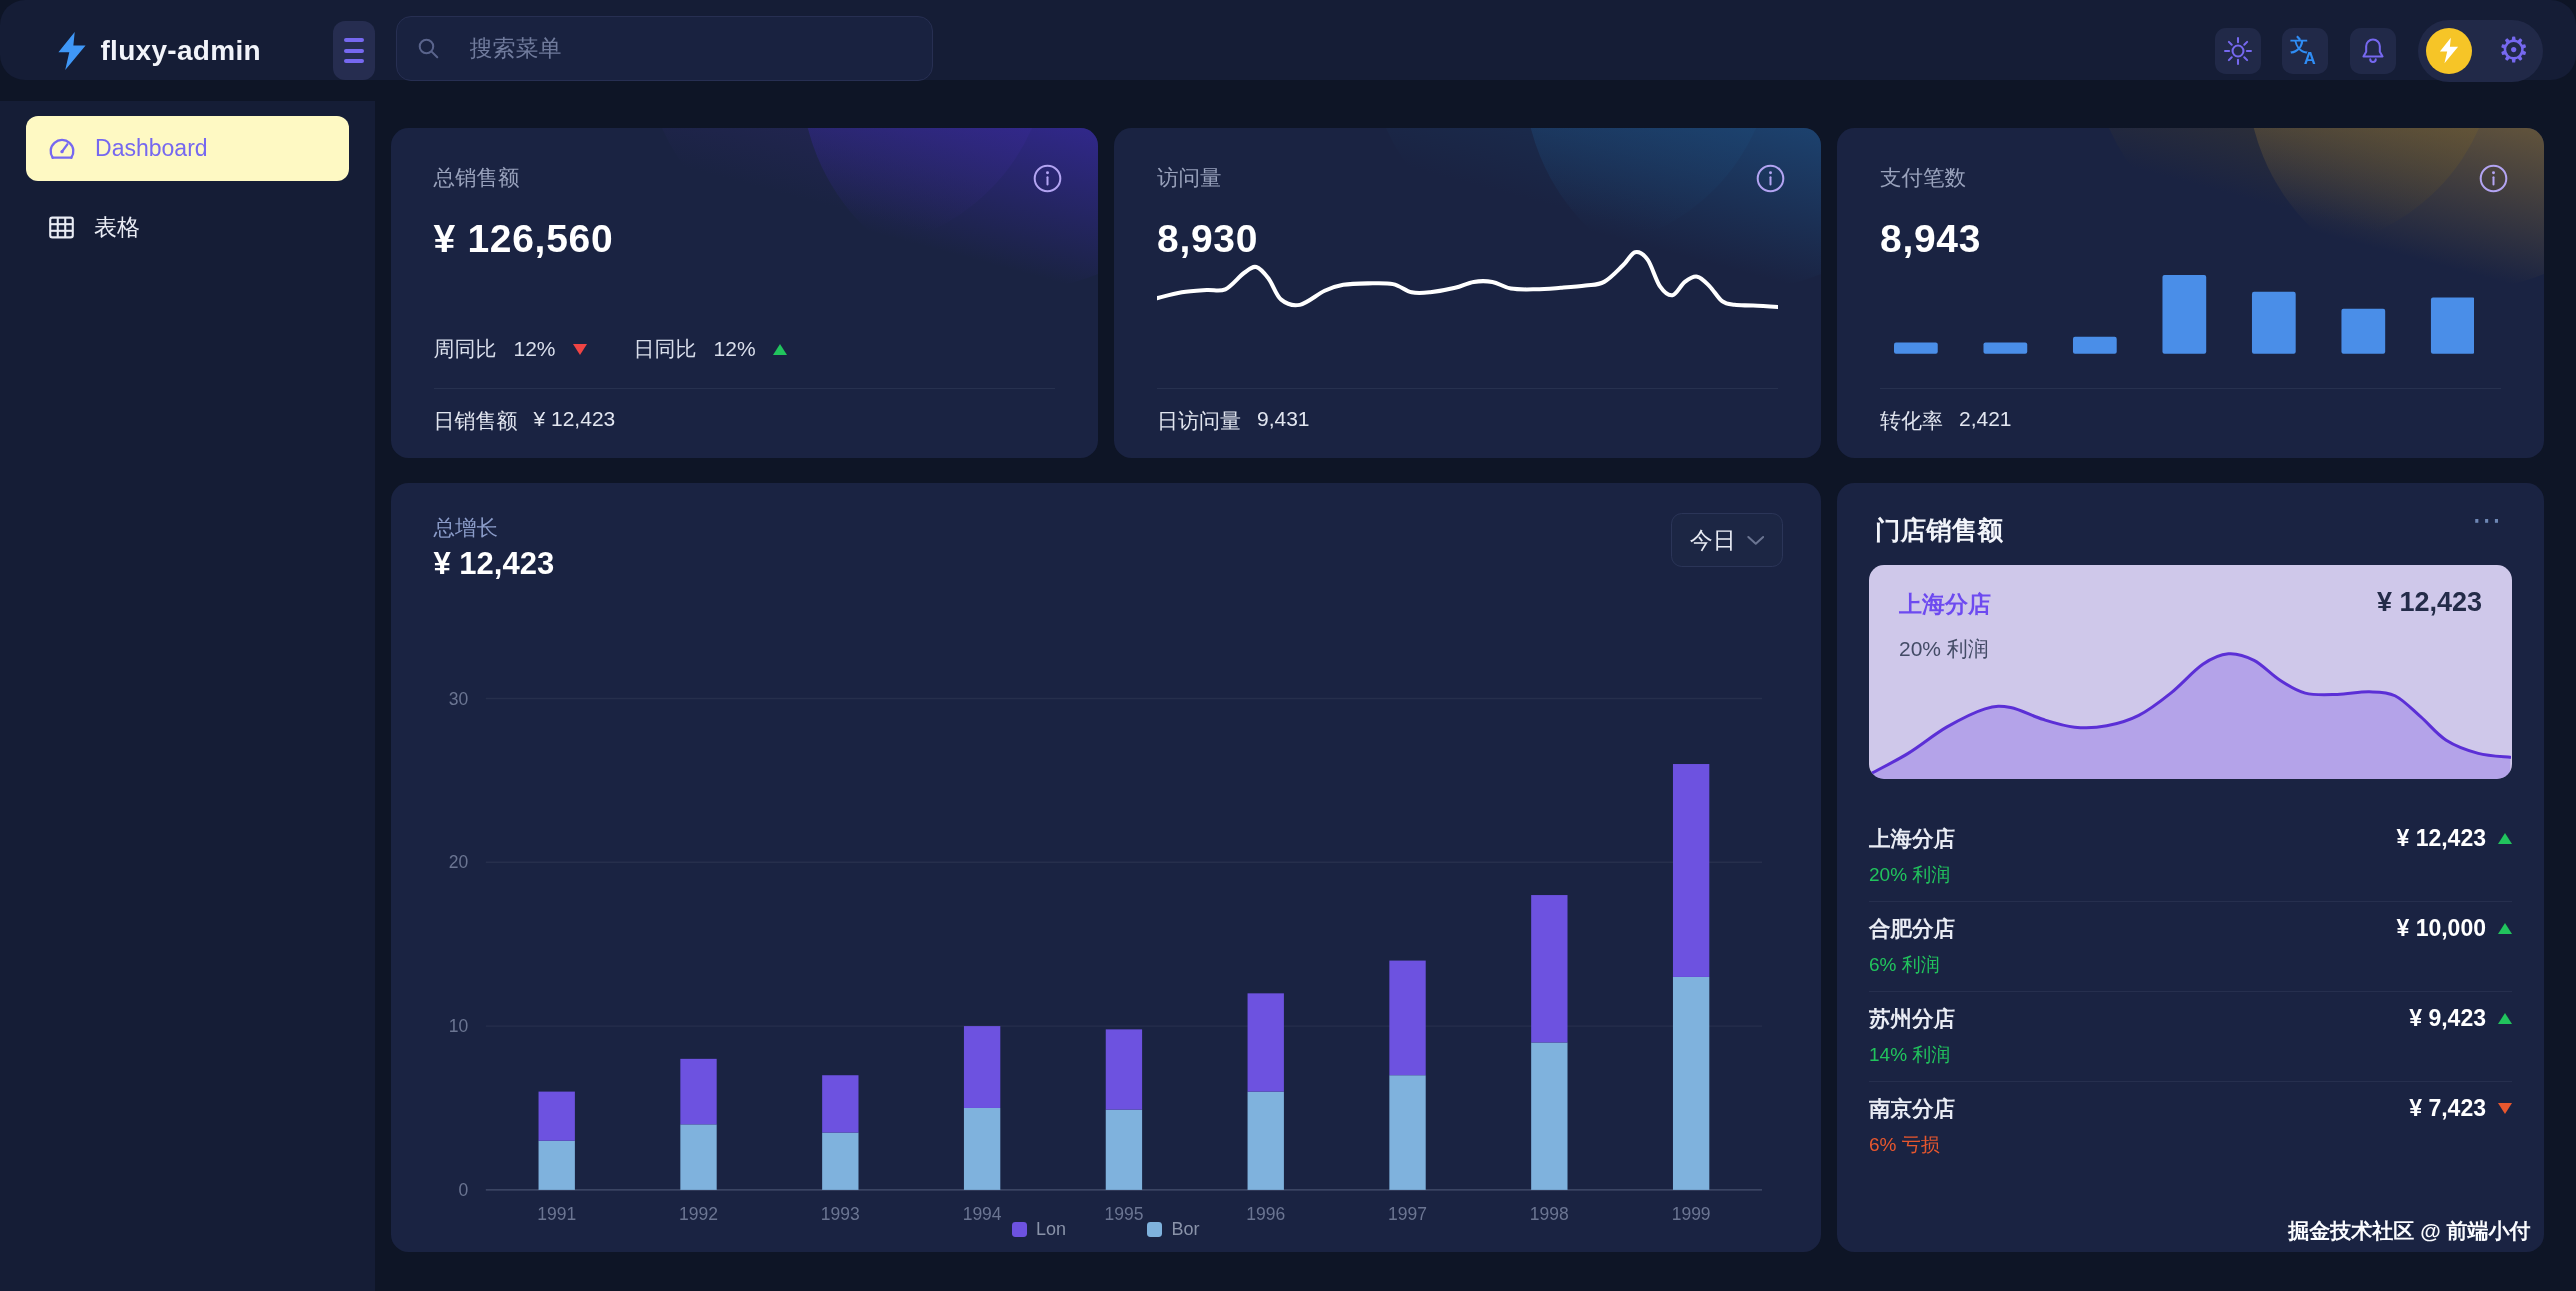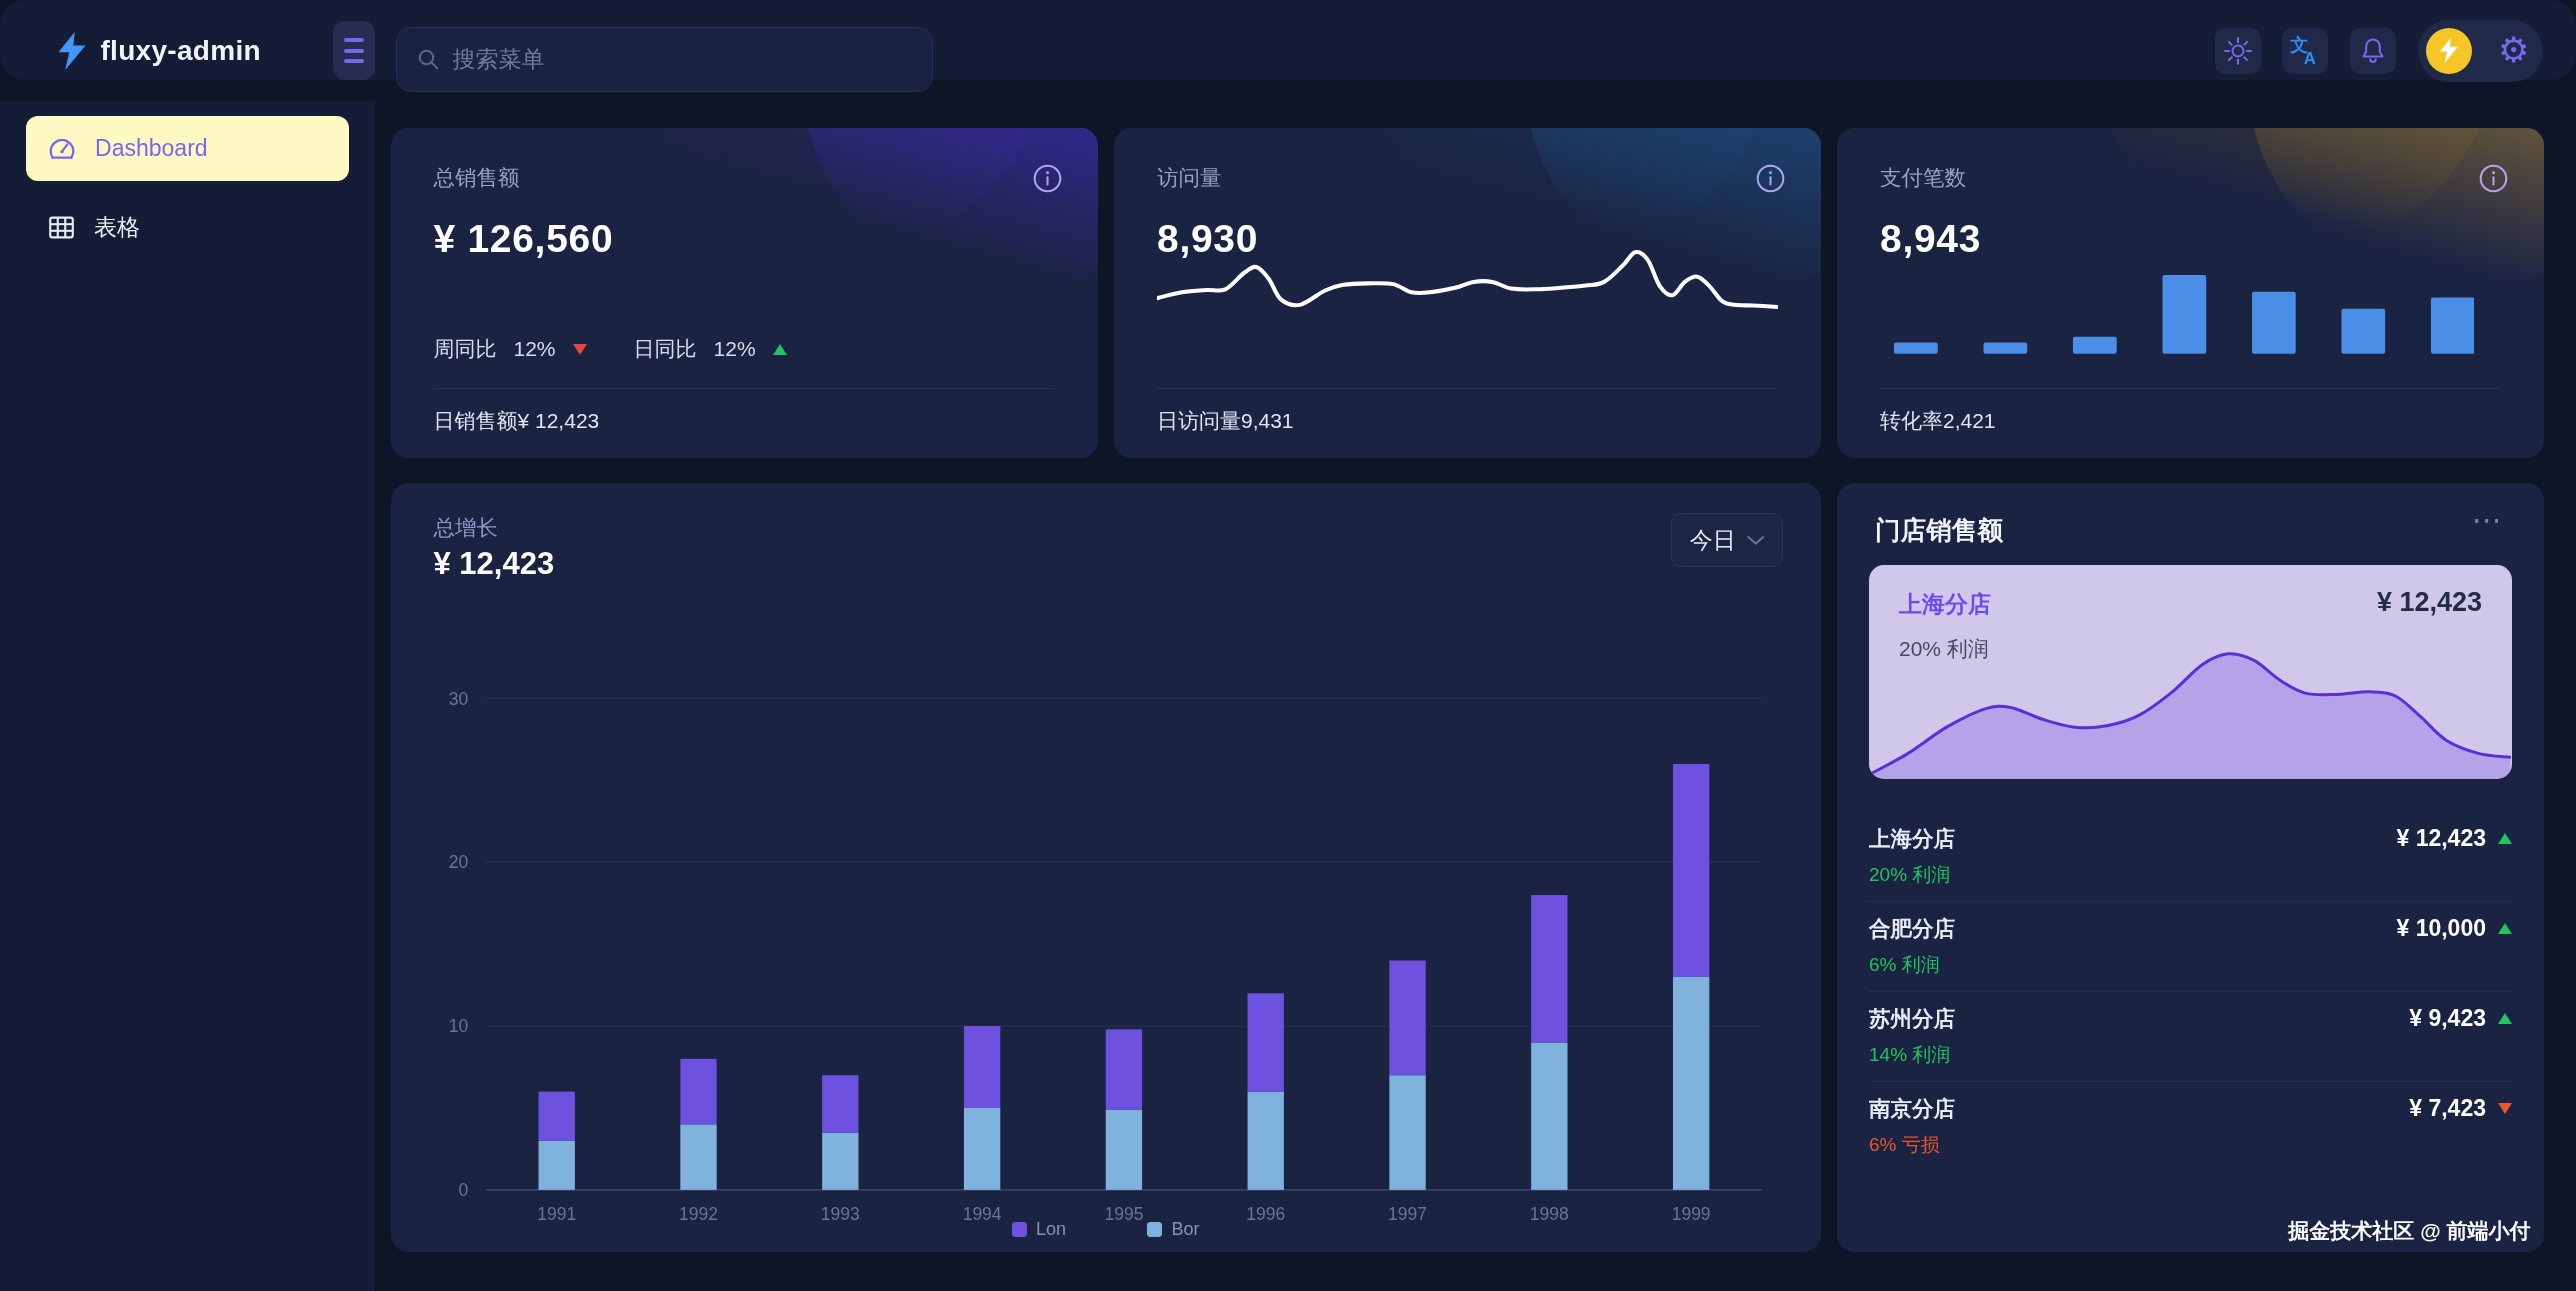--- a/index.html
+++ b/index.html
@@ -11,22 +11,22 @@
   .topbar{position:absolute;left:0;top:0;width:2576px;height:80px;background:#151d36;border-radius:25px;}
   .sidebar{position:absolute;left:0;top:101px;width:375px;bottom:0;background:#151d36;}
   .content{position:absolute;left:375px;top:101px;right:0;bottom:0;background:#0e1526;}
 
   
   .logo{position:absolute;left:57px;top:0;height:101px;display:flex;align-items:center;gap:13.5px;}
   .logo-text{font-size:28px;font-weight:700;letter-spacing:0.3px;color:#f2f4fa;}
   .hamburger{position:absolute;left:333px;top:21px;width:42px;height:59px;border:none;cursor:pointer;
     background:#262d50;border-radius:12px;display:flex;flex-direction:column;align-items:center;justify-content:center;gap:6.7px;}
   .hbar{width:20px;height:4px;border-radius:2px;background:#7668f0;}
-  .search{position:absolute;left:396px;top:27px;width:537px;height:65px;background:#192240;
-    border:1.3px solid #272f52;border-radius:15px;display:flex;align-items:center;box-sizing:border-box;padding:0 17.5px;gap:9px;}
+  .search{position:absolute;left:396px;top:16px;width:537px;height:65px;background:#192240;
+    border:1.3px solid #272f52;border-radius:15px;display:flex;align-items:center;box-sizing:border-box;padding:0 17.5px;gap:26px;}
   .search input{flex:1;background:transparent;border:none;outline:none;color:#dfe4ef;font-size:23px;font-family:inherit;}
   .search input::placeholder{color:#707b9c;}
   .tile{position:absolute;top:28px;width:46px;height:46px;border:none;cursor:pointer;background:#212948;border-radius:10.8px;
     display:flex;align-items:center;justify-content:center;padding:0;}
   .avatar-pill{position:absolute;left:2418px;top:19.5px;width:125px;height:62px;background:#212948;border-radius:31px;
     display:flex;align-items:center;justify-content:space-between;padding:0 13.5px 0 8px;box-sizing:border-box;cursor:pointer;}
   .avatar{width:46px;height:46px;border-radius:50%;background:#f6c527;display:flex;align-items:center;justify-content:center;}
   .gear-glyph{font-size:35px;color:#7668f0;line-height:1;font-family:"DejaVu Sans",sans-serif;}
 
   
@@ -56,21 +56,21 @@
   .stat2 .deco.big{background:linear-gradient(195deg,#2d6fa9 0%,#1d4a7a 48%,rgba(26,35,66,0) 86%);}
   .stat3 .deco.small{background:linear-gradient(195deg,#52492e 0%,#453e2b 45%,rgba(26,35,66,0) 82%);}
   .stat3 .deco.big{background:linear-gradient(195deg,#b28e4e 0%,#74603a 48%,rgba(26,35,66,0) 86%);}
 
   .stat-title{position:absolute;left:43px;top:35px;font-size:21.5px;color:#99a2bc;}
   .info-btn{position:absolute;right:35px;top:35px;background:transparent;border:none;cursor:pointer;padding:0;}
   .stat-value{position:absolute;left:43px;top:89px;font-size:39px;font-weight:600;color:#fff;letter-spacing:0.7px;}
   .trends{position:absolute;left:43px;top:207px;display:flex;align-items:center;gap:47px;font-size:21px;color:#d9deeb;}
   .trend{display:flex;align-items:center;gap:17px;}
   .divider{position:absolute;left:43px;right:43px;top:260px;height:1.3px;background:#27314f;}
-  .stat-footer{position:absolute;left:43px;top:279px;display:flex;align-items:center;font-size:21px;color:#e2e6f0;}
+  .stat-footer{position:absolute;left:43px;top:279px;display:flex;gap:16px;font-size:21px;color:#e2e6f0;}
 
   .tri{display:inline-block;width:0;height:0;border-left:7.4px solid transparent;border-right:7.4px solid transparent;}
   .tri.up{border-bottom:11.4px solid #21c45d;}
   .tri.down{border-top:11.4px solid #ef4444;}
   .store-panel .tri.down{border-top-color:#e8572e;}
 
   #spark{position:absolute;left:43px;top:101px;}
   #paybars{position:absolute;left:57px;top:140px;}
 
   

